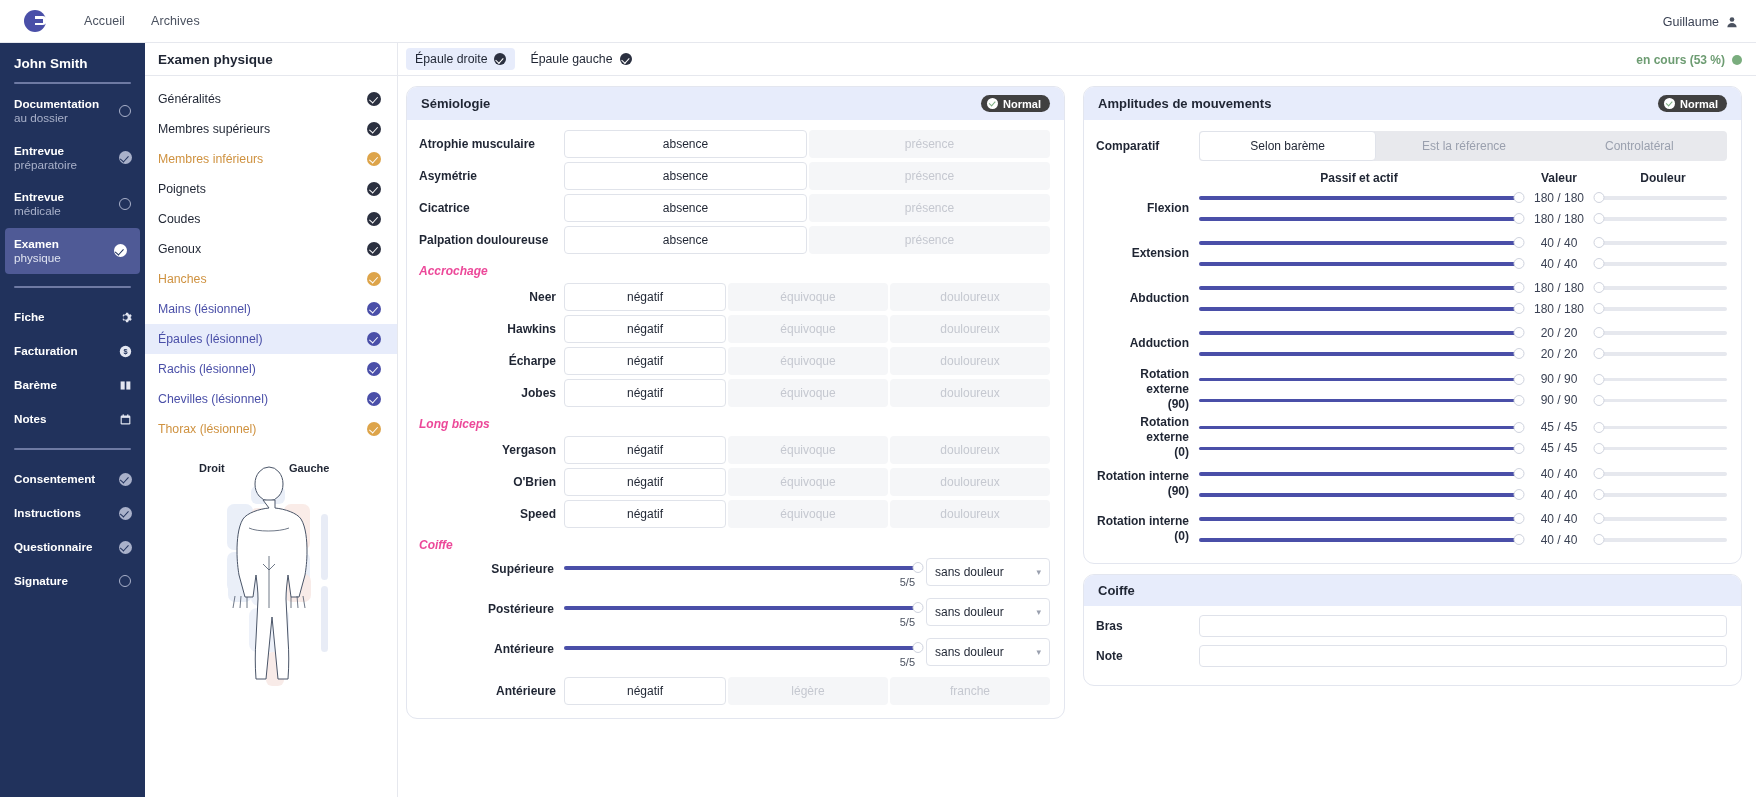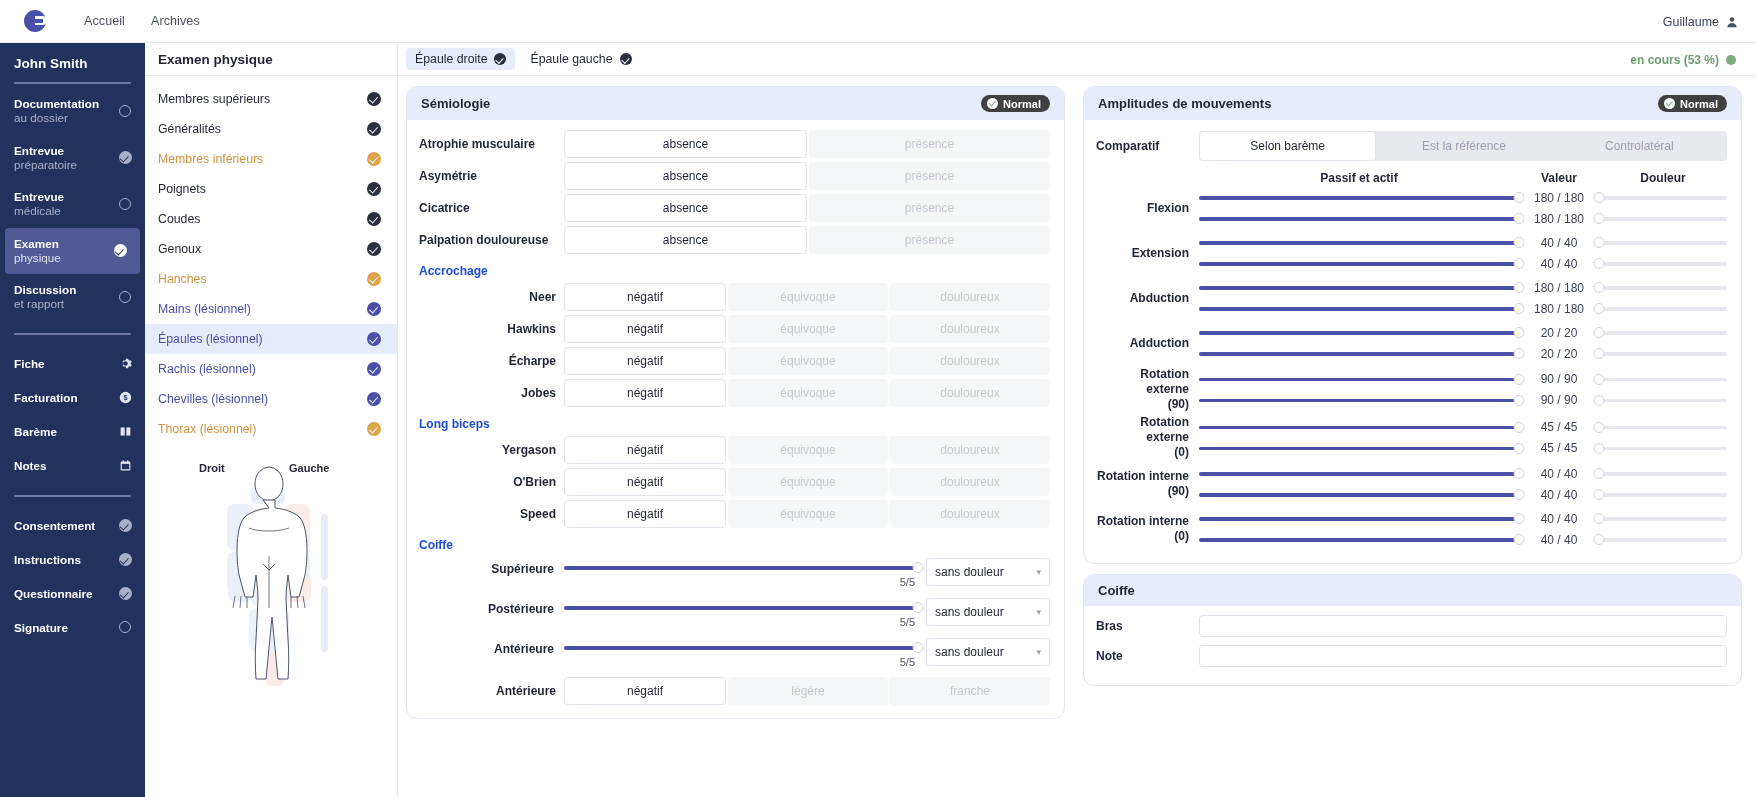--- a/index.html
+++ b/index.html
@@ -144,21 +144,21 @@
     padding: 4px 9px; border-radius: 4px; cursor: pointer;
   }
   .side-tab.sel { background: #e7ecfb; }
   .tabdot { width: 12px; height: 12px; border-radius: 50%; background: #2b3040; position: relative; }
   .tabdot::after {
     content:""; position:absolute; left:3px; top:2.6px;
     width:3.7px; height:6px; border:solid #fff; border-width: 0 1.6px 1.6px 0;
     transform: rotate(42deg);
   }
   .status-pill {
-    position: absolute; right: 20px; top: 0; height: 33px;
+    position: absolute; right: 14px; top: 0; height: 33px;
     display: flex; align-items: center; gap: 7px;
     font-size: 12px; color: #6d9c72; font-weight: bold;
   }
   .status-dot { width: 10px; height: 10px; border-radius: 50%; background: #7aad7e; }
 
   .panes { flex: 1 1 auto; display: flex; gap: 18px; padding: 10px 14px 0 8px; overflow: hidden; }
   .col-left { flex: 1 1 50%; min-width: 0; }
   .col-right { flex: 1 1 50%; min-width: 0; display: flex; flex-direction: column; gap: 10px; }
 
   .card { border: 1px solid #e3e6ef; border-radius: 11px; background:#fff; overflow: hidden; }
@@ -184,22 +184,23 @@
   .card-body { padding: 9px 14px 10px 12px; }
 
   
   .row { display: flex; align-items: center; min-height: 30px; margin-bottom: 2px; }
   .row-label {
     width: 145px; flex: 0 0 145px; text-align: left;
     font-size: 12px; font-weight: bold; color: #1f2533; padding-right: 8px;
   }
   .row-label.ind { text-align: right; }
   .group-label {
-    font-size: 12px; font-weight: bold; color: #1d4ed8;
+    font-size: 12px; font-weight: bold; color: #ec4899;
     padding: 7px 0 4px 0;
+    font-style: italic;
   }
   .seg { display: flex; flex: 1 1 auto; gap: 2px; min-width: 0; }
   .seg-opt {
     flex: 1 1 0; min-width: 0; text-align: center;
     font-size: 12px; padding: 7px 4px; border-radius: 4px;
     background: #f5f6f8; color: #c5c8d0; cursor: pointer;
     white-space: nowrap; overflow: hidden; text-overflow: ellipsis;
   }
   .seg-opt.on {
     background: #ffffff; color: #1f2533;
@@ -332,29 +333,20 @@
         </div>
         <div class="sb-item active">
           <div class="sb-lines">
             <div class="sb-l1">Examen</div>
             <div class="sb-l2">physique</div>
           </div>
           <span class="mk">
             <div class="mk-check on"></div>
           </span>
         </div>
-        <div class="sb-item">
-          <div class="sb-lines">
-            <div class="sb-l1">Discussion</div>
-            <div class="sb-l2">et rapport</div>
-          </div>
-          <span class="mk">
-            <div class="mk-ring"></div>
-          </span>
-        </div>
         <div class="sb-sep"></div>
         <div class="sb-item">
           <div class="sb-lines">
             <div class="sb-l1">Fiche</div>
           </div>
           <span class="sb-icon">
             <svg width="13" height="13" viewBox="0 0 16 16" fill="#e3e6f1">
               <path d="M8 5.2a2.8 2.8 0 100 5.6 2.8 2.8 0 000-5.6zm6.4 3.6l1.3.9-1.3 2.3-1.5-.5a5.8 5.8 0 01-1.3.8l-.2 1.6H8.6l-.2-1.6a5.8 5.8 0 01-1.3-.8l-1.5.5L4.3 9.7l1.3-.9a5.6 5.6 0 010-1.6L4.3 6.3l1.3-2.3 1.5.5a5.8 5.8 0 011.3-.8l.2-1.6h2.8l.2 1.6c.5.2.9.5 1.3.8l1.5-.5 1.3 2.3-1.3.9a5.6 5.6 0 010 1.6z"></path>
             </svg>
           </span>
@@ -427,25 +419,25 @@
             <div class="mk-ring"></div>
           </span>
         </div>
       </div>
   </aside>
 
   <section class="secnav">
     <div class="secnav-head">Examen physique</div>
     <div class="secnav-list" id="secnav-list">
         <div class="sec-item">
+          <span>Généralités</span>
+          <span class="dot dark"></span>
+        </div>
+        <div class="sec-item">
           <span>Membres supérieurs</span>
-          <span class="dot dark"></span>
-        </div>
-        <div class="sec-item">
-          <span>Généralités</span>
           <span class="dot dark"></span>
         </div>
         <div class="sec-item warn">
           <span>Membres inférieurs</span>
           <span class="dot gold"></span>
         </div>
         <div class="sec-item">
           <span>Poignets</span>
           <span class="dot dark"></span>
         </div>

